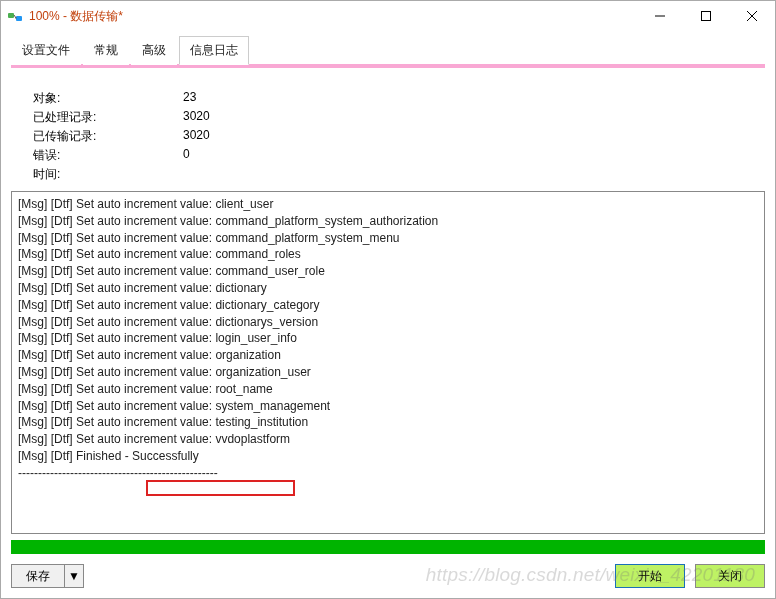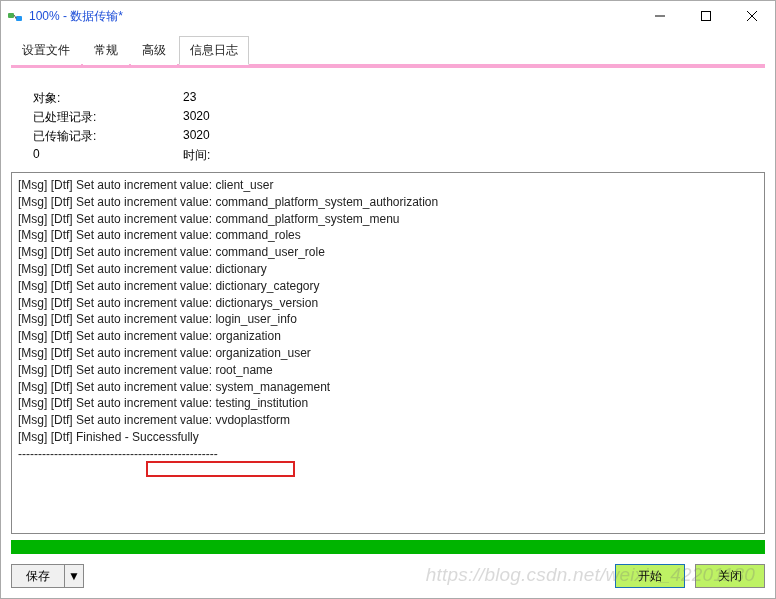--- a/index.html
+++ b/index.html
@@ -1,20 +1,20 @@
 <!DOCTYPE html>
 <html><head>
 <meta charset="utf-8">
 <style>
   * { box-sizing: border-box; font-family: "Microsoft YaHei", "Segoe UI", Tahoma, sans-serif; font-size: 12px; }
   body { margin: 0; background: #fff; width: 776px; height: 599px; overflow: hidden; }
   .window { border: 1px solid #aaa; width: 776px; height: 599px; display: flex; flex-direction: column; background: #fff; position: relative; }
   .titlebar { height: 31px; display: flex; align-items: center; padding: 0 0 0 6px; background: #fff; }
   .title-icon { margin-right: 6px; display: flex; }
-  .title-text { flex: 1; font-size: 12px; color: #1d4ed8; }
+  .title-text { flex: 1; font-size: 12px; color: #c2410c; }
   .win-controls { display: flex; height: 100%; }
   .win-btn { width: 46px; height: 30px; display: flex; align-items: center; justify-content: center; cursor: pointer; }
   .win-btn svg { stroke: #000; }
   .content { flex: 1; padding: 4px 10px 10px 10px; display: flex; flex-direction: column; }
   .tabs { display: flex; border-bottom: 4px solid #f9a8d4; margin-bottom: 20px; }
   .tab { padding: 5px 10px; border: 1px solid transparent; border-bottom: none; background: #fff; cursor: pointer; margin-right: 2px; margin-bottom: -1px; color: #222; }
   .tab.active { border-color: #ccc; background: #fff; border-bottom: 1px solid #fff; }
   .stats { display: grid; grid-template-columns: 150px 1fr; row-gap: 2px; padding: 2px 2px 8px 2px; color: #000; }
   .stats .lbl, .stats .val { font-size: 12px; margin-left: 20px; }
   .logbox { flex: 1; border: 1px solid #888; background: #fff; overflow: scroll; padding: 4px 6px; position: relative; }
@@ -72,20 +72,21 @@
       <div class="tab active">信息日志</div>
     </div>
 
     <div class="stats">
       <div class="lbl">对象:</div>
       <div class="val">23</div>
       <div class="lbl">已处理记录:</div>
       <div class="val">3020</div>
       <div class="lbl">已传输记录:</div>
       <div class="val">3020</div>
+      <div class="lbl">错误:</div>
       <div class="val">0</div>
       <div class="lbl">时间:</div>
     </div>
 
     <div class="logbox" id="logbox">
       <div class="hi-box" id="hi" style="top: 288px; left: 134px; width: 149px; height: 16px;"></div>
         <div class="logline">[Msg] [Dtf] Set auto increment value: client_user</div>
         <div class="logline">[Msg] [Dtf] Set auto increment value: command_platform_system_authorization</div>
         <div class="logline">[Msg] [Dtf] Set auto increment value: command_platform_system_menu</div>
         <div class="logline">[Msg] [Dtf] Set auto increment value: command_roles</div>

